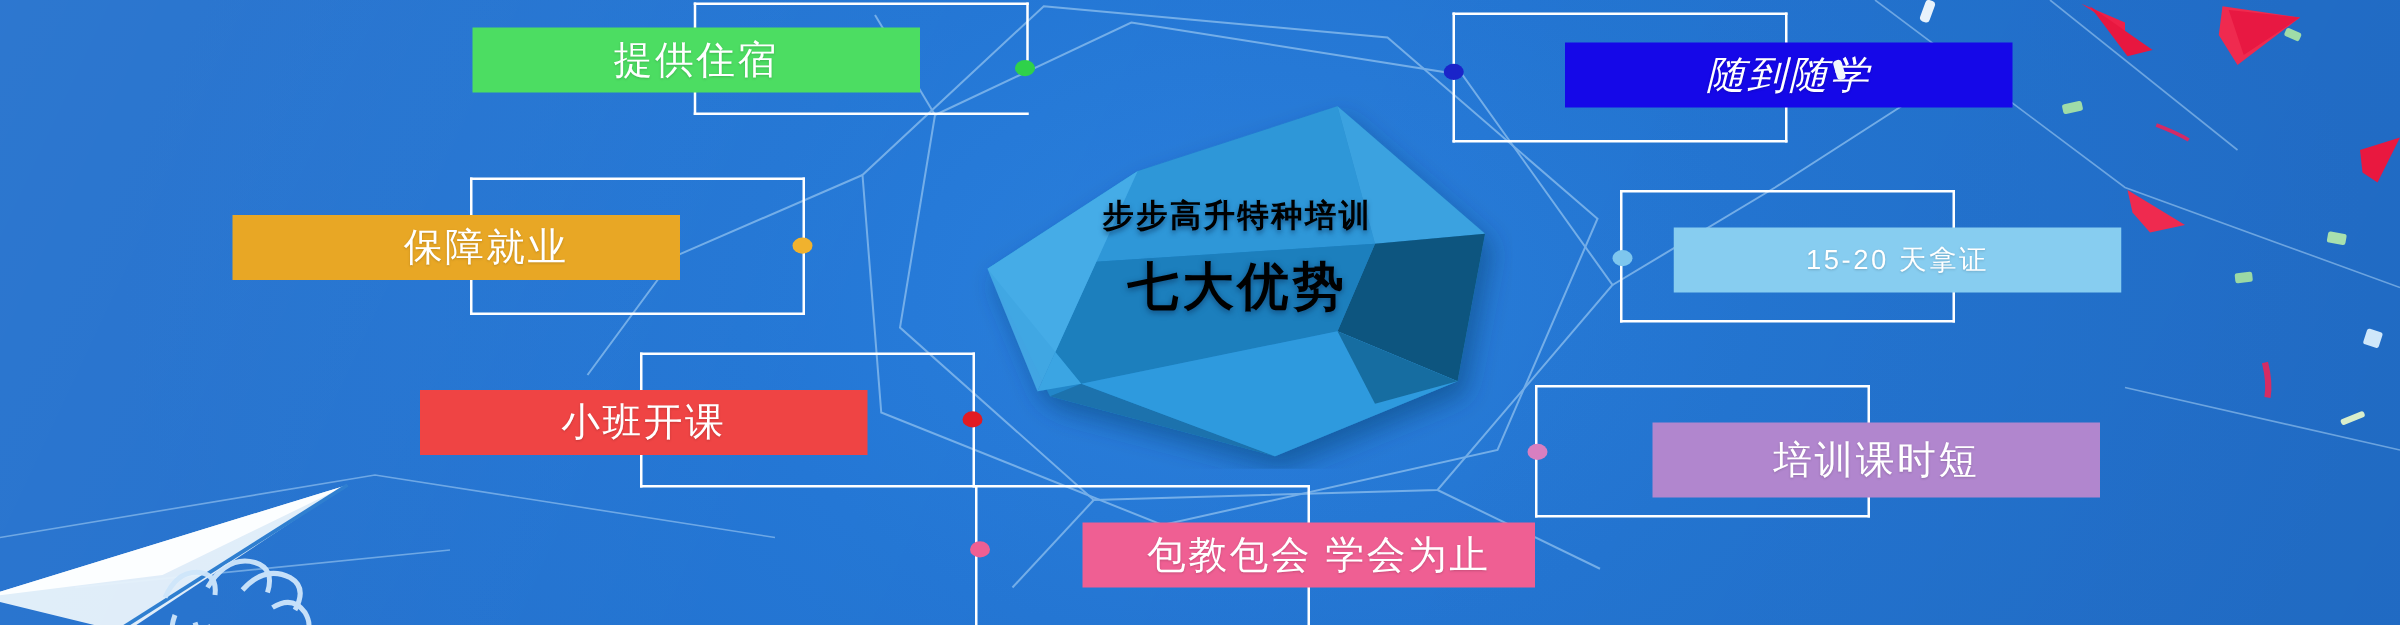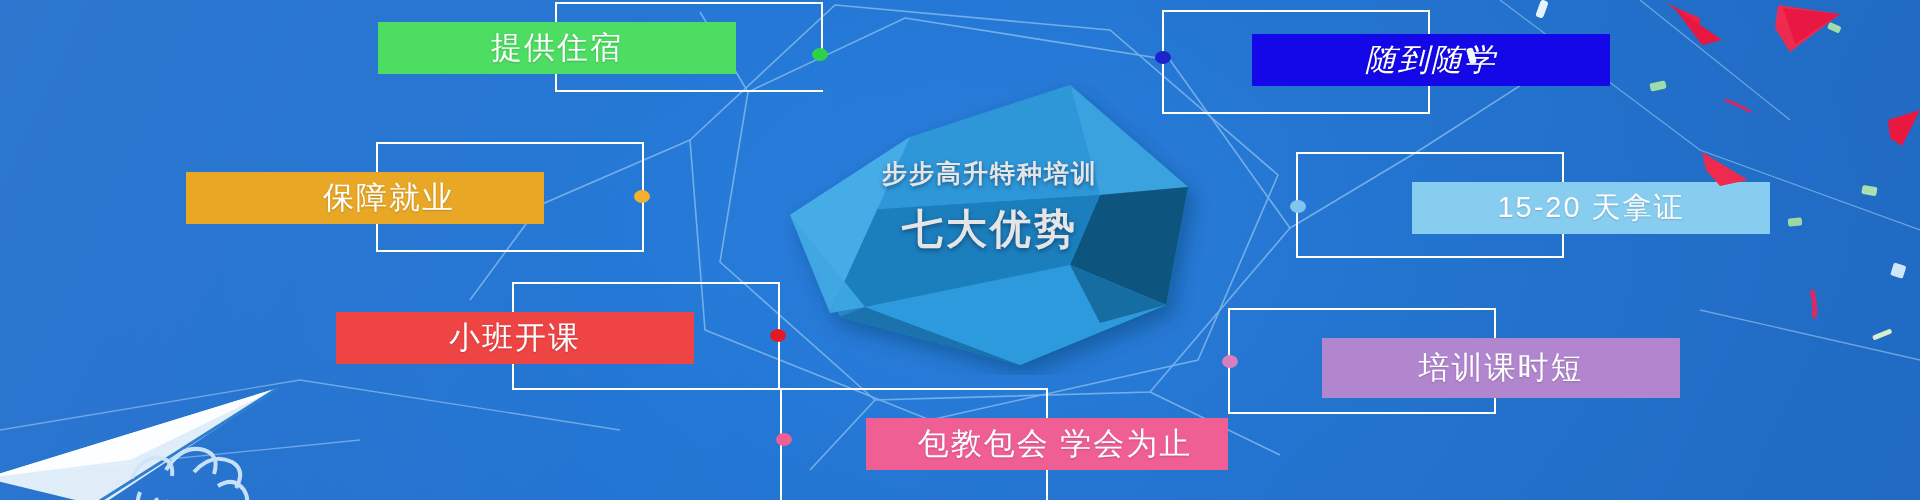--- a/index.html
+++ b/index.html
@@ -56,21 +56,21 @@
     text-shadow:0 1px 2px rgba(0,0,0,0.18);
   }
   .chip.center{ justify-content:center; }
 
   
   .hub-text{
     position:absolute;
     left:770px; top:160px;
     width:440px;
     text-align:center;
-    color:#e5e5e5;
+    color:#000000;
     z-index:9;
     pointer-events:none;
   }
   .hub-sub{
     font-size:25px;
     font-weight:bold;
     letter-spacing:2px;
     line-height:1.1;
     text-shadow:0 2px 4px rgba(8,40,80,0.55);
   }
@@ -174,21 +174,21 @@
   <div class="conn" style="left:1162px; top:10px; width:268px; height:104px; border-left:none;"></div>
   <div class="conn" style="left:1162px; top:10px; width:2px; height:104px; border:none; background:#fff;"></div>
   <div class="dot" style="left:1155px; top:51px; background:#1a24c9;"></div>
   <div class="chip center" style="left:1252px; top:34px; width:358px; height:52px; background:#1508e8; font-size:31px;font-style:italic;">
     <span>随到随学</span>
   </div>
 
   <div class="conn" style="left:1296px; top:152px; width:268px; height:106px; border-left:none;"></div>
   <div class="conn" style="left:1296px; top:152px; width:2px; height:106px; border:none; background:#fff;"></div>
   <div class="dot" style="left:1290px; top:200px; background:#7ec6ee;"></div>
-  <div class="chip center" style="left:1412px; top:182px; width:358px; height:52px; background:#87cdf0; font-size:29px;">
+  <div class="chip center" style="left:1339px; top:182px; width:358px; height:52px; background:#87cdf0; font-size:22px;">
     <span>15-20 天拿证</span>
   </div>
 
   <div class="conn" style="left:1228px; top:308px; width:268px; height:106px; border-left:none;"></div>
   <div class="conn" style="left:1228px; top:308px; width:2px; height:106px; border:none; background:#fff;"></div>
   <div class="dot" style="left:1222px; top:355px; background:#d87fc0;"></div>
   <div class="chip center" style="left:1322px; top:338px; width:358px; height:60px; background:#b186ce; font-size:31px;">
     <span>培训课时短</span>
   </div>
 

